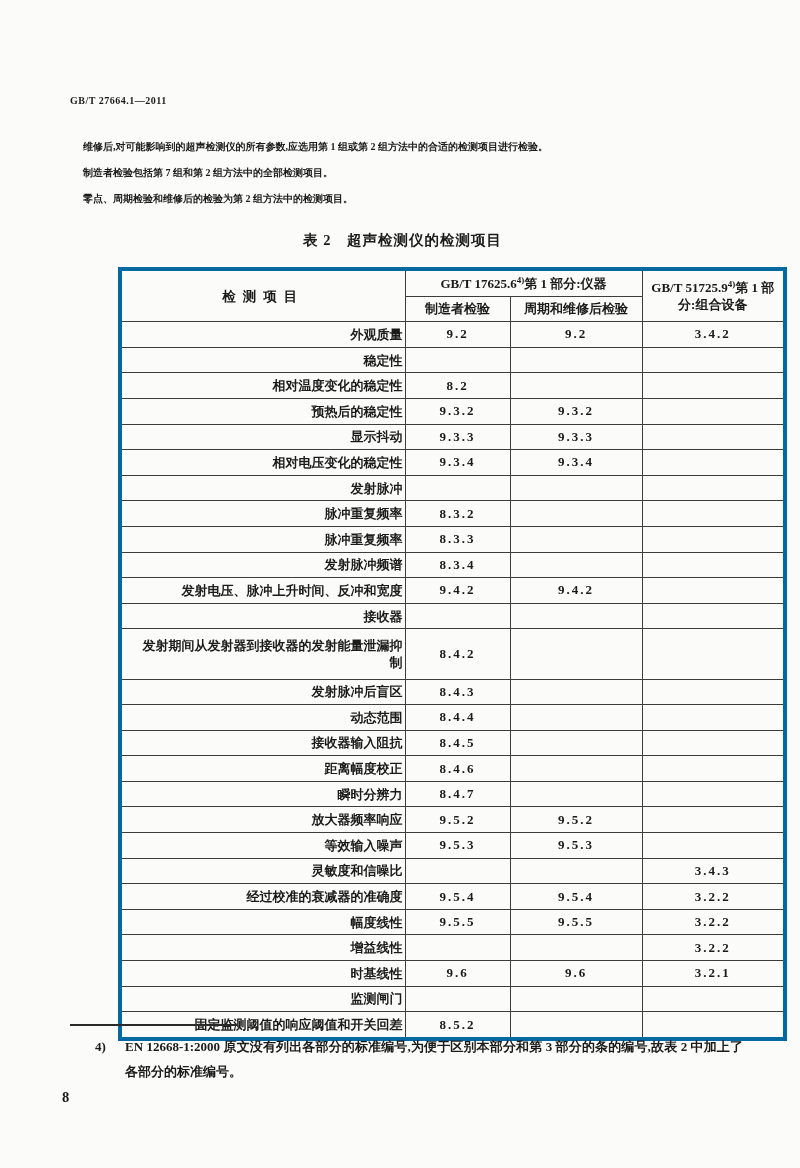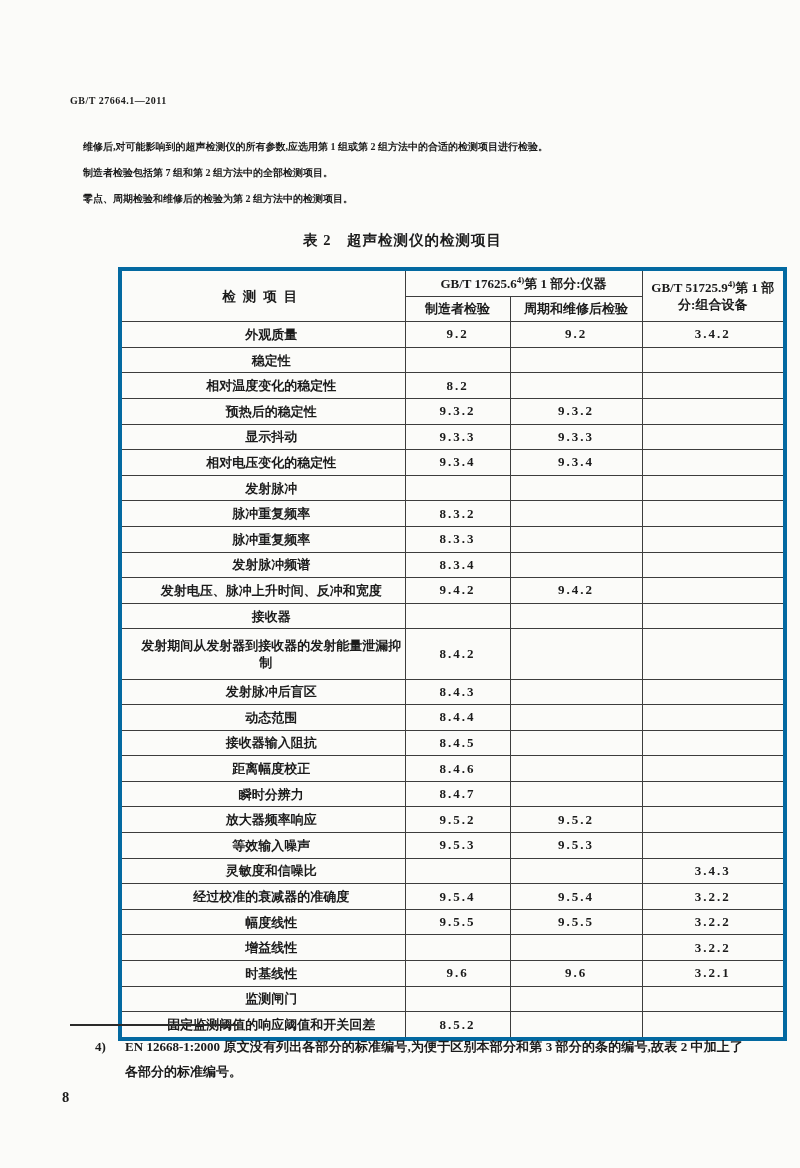--- a/index.html
+++ b/index.html
@@ -50,21 +50,21 @@
     font-weight: 600;
     overflow: hidden;
   }
   .det-table thead th {
     text-align: center; vertical-align: middle;
     font-size: 13px; line-height: 17px; font-weight: 700;
   }
   .det-table th.item-head { letter-spacing: 7px; font-size: 13.5px; }
   .det-table sup { font-size: 9px; line-height: 0; }
   .det-table td.item-cell {
-    text-align: center;
+    text-align: right;
     padding-left: 7px; text-indent: 11px;
     line-height: 17px;
   }
   .det-table td.val-cell {
     text-align: center; letter-spacing: 2px;
     font-family: "Liberation Serif", "DejaVu Serif", serif;
   }
   .det-table tr.tall td { height: 49.2px; }
   .footnote-rule {
     position: absolute; left: 70px; top: 1024px;

